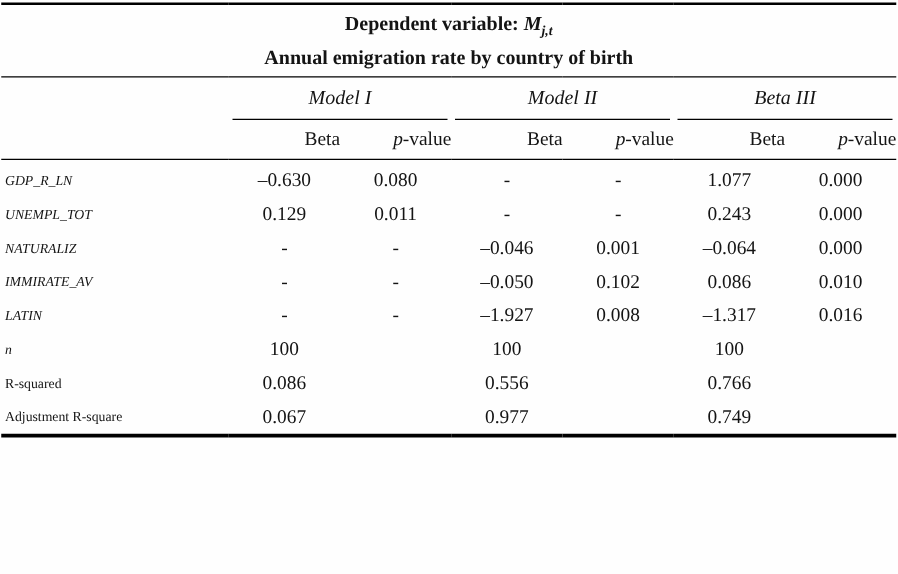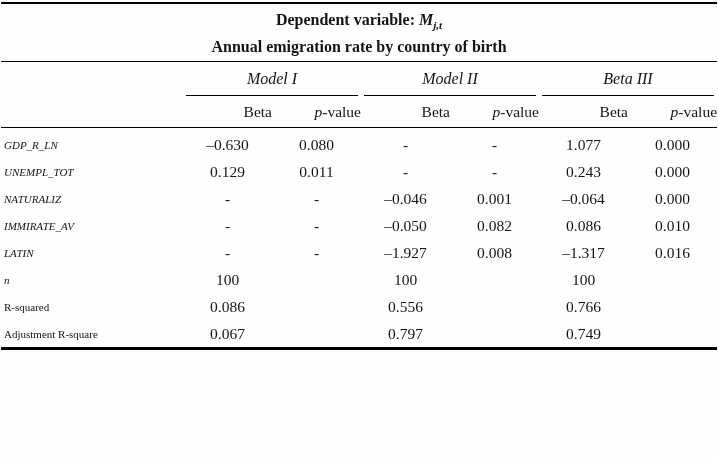--- a/index.html
+++ b/index.html
@@ -154,21 +154,21 @@
           <td class="value-cell">–0.046</td>
           <td class="value-cell">0.001</td>
           <td class="value-cell">–0.064</td>
           <td class="value-cell">0.000</td>
         </tr>
         <tr>
           <td class="label-cell"><span class="it">IMMIRATE_AV</span></td>
           <td class="value-cell">-</td>
           <td class="value-cell">-</td>
           <td class="value-cell">–0.050</td>
-          <td class="value-cell">0.082</td>
+          <td class="value-cell">0.102</td>
           <td class="value-cell">0.086</td>
           <td class="value-cell">0.010</td>
         </tr>
         <tr>
           <td class="label-cell"><span class="it">LATIN</span></td>
           <td class="value-cell">-</td>
           <td class="value-cell">-</td>
           <td class="value-cell">–1.927</td>
           <td class="value-cell">0.008</td>
           <td class="value-cell">–1.317</td>
@@ -189,20 +189,20 @@
           <td class="value-cell"></td>
           <td class="value-cell">0.556</td>
           <td class="value-cell"></td>
           <td class="value-cell">0.766</td>
           <td class="value-cell"></td>
         </tr>
         <tr>
           <td class="label-cell"><span>Adjustment R-square</span></td>
           <td class="value-cell">0.067</td>
           <td class="value-cell"></td>
-          <td class="value-cell">0.797</td>
+          <td class="value-cell">0.977</td>
           <td class="value-cell"></td>
           <td class="value-cell">0.749</td>
           <td class="value-cell"></td>
         </tr>
       </tbody>
   </table>
 </div>
 
 </body></html>

